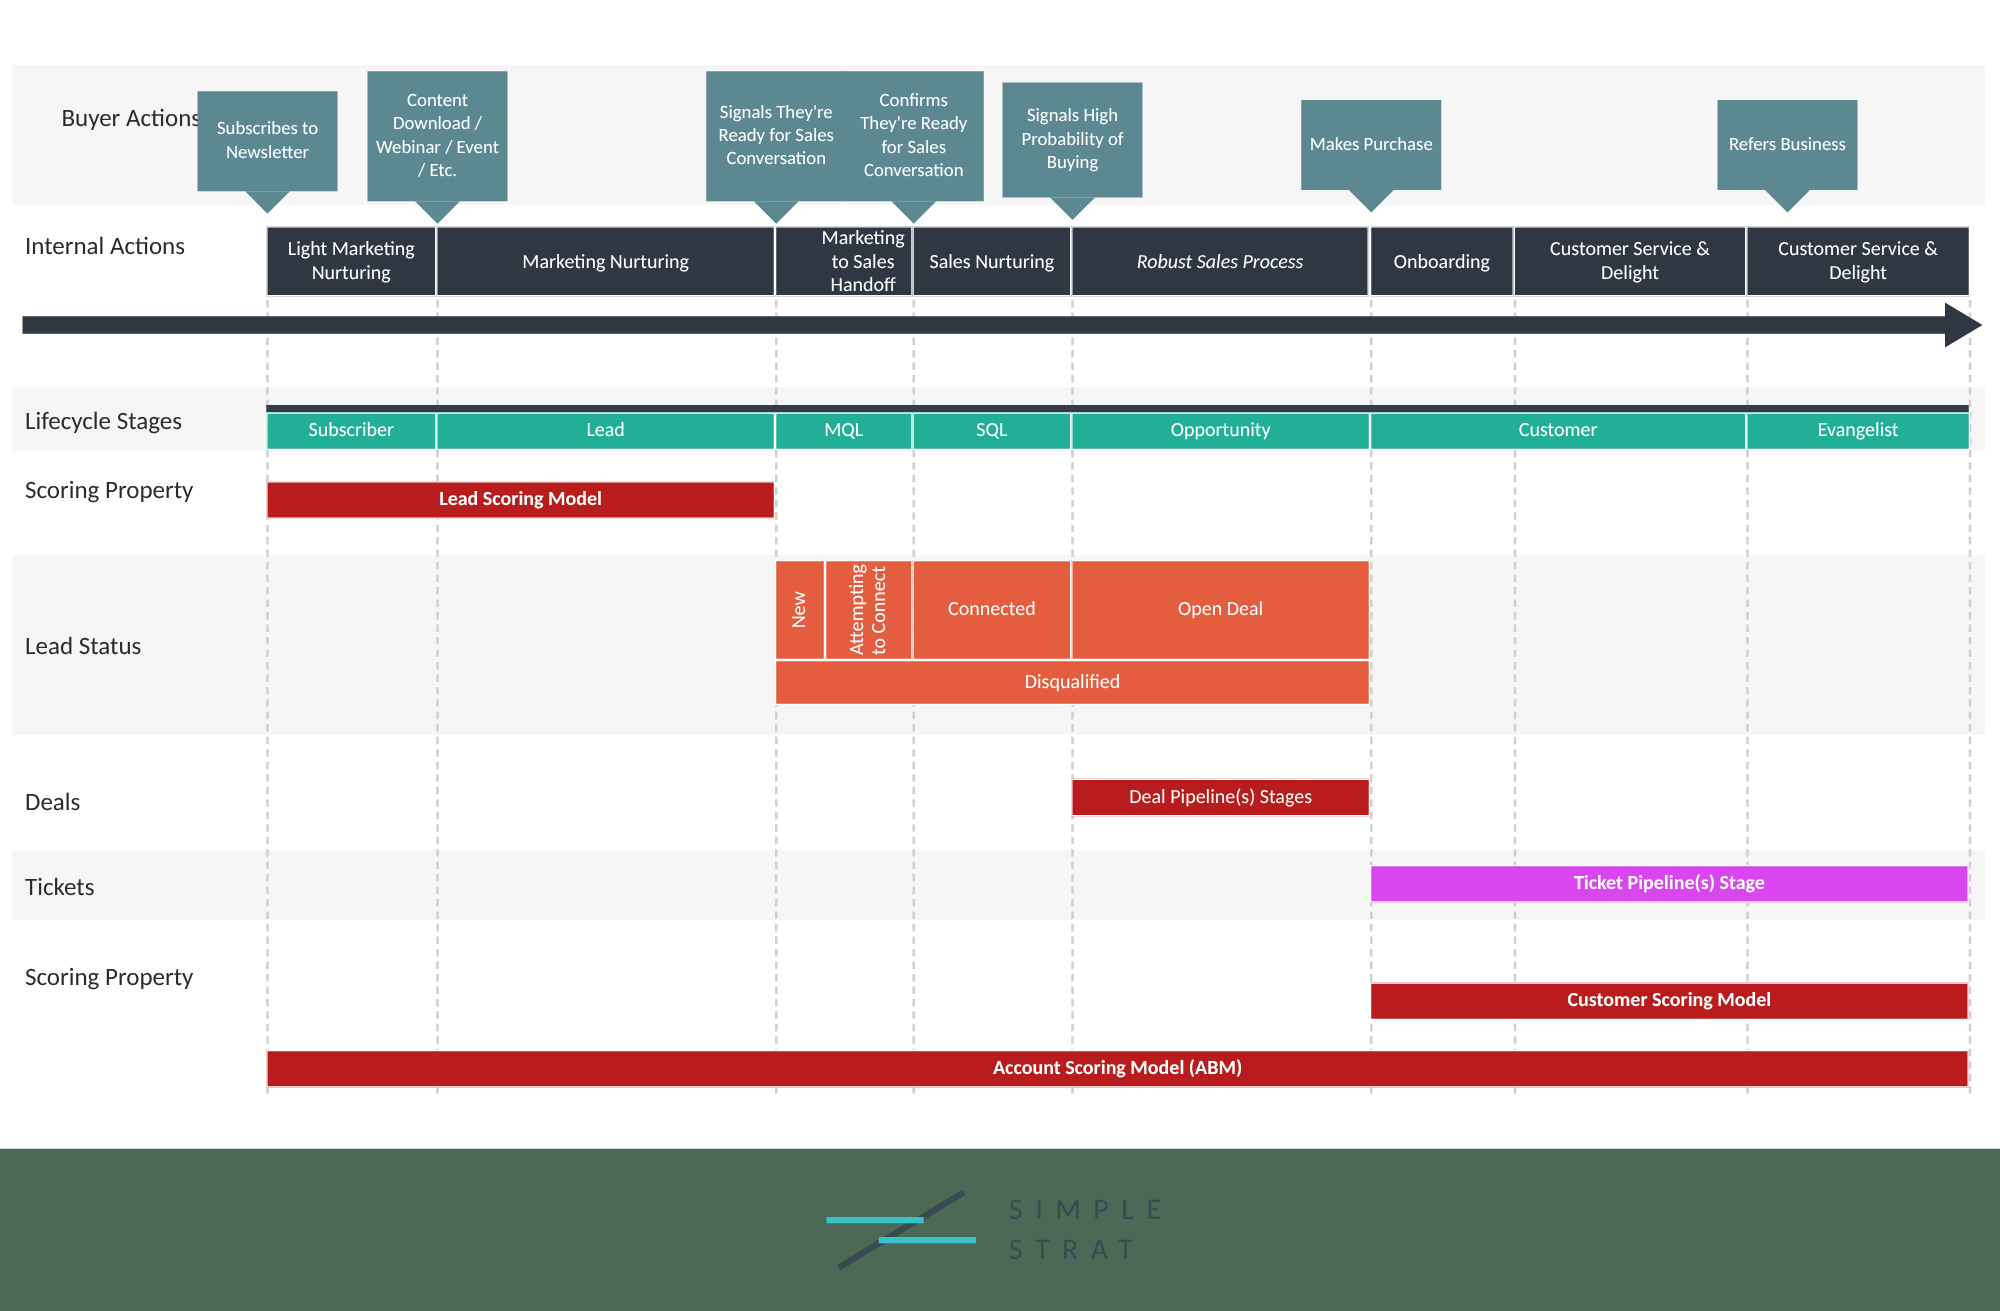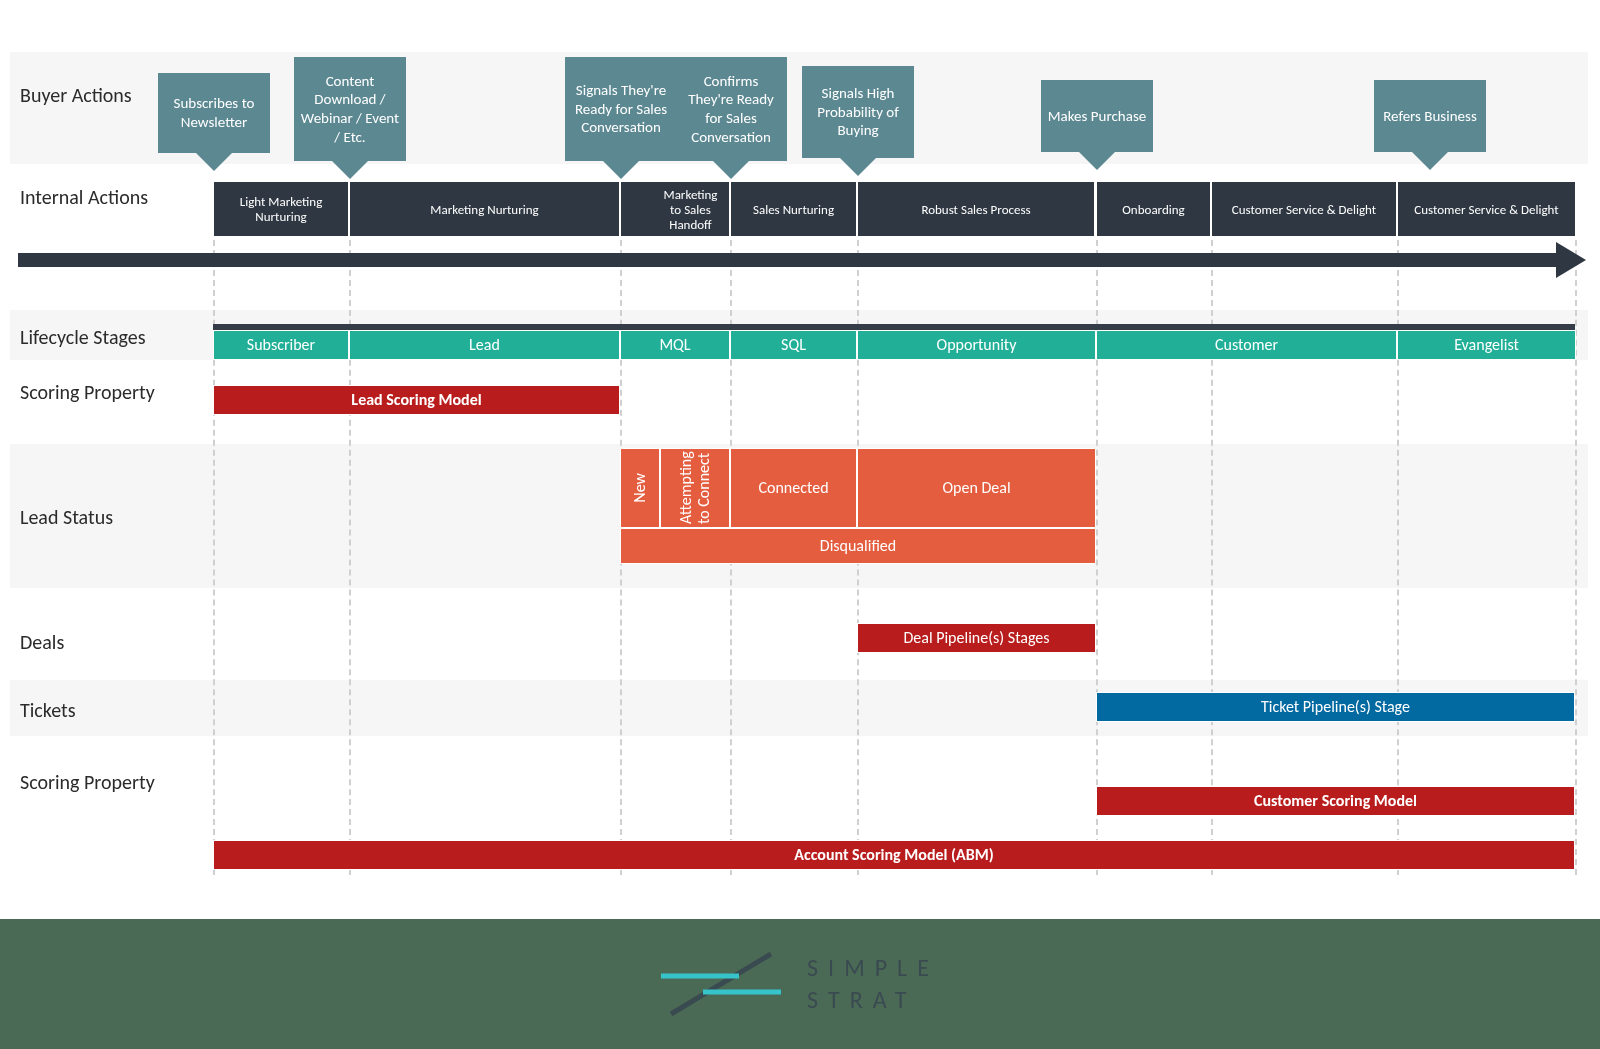--- a/index.html
+++ b/index.html
@@ -71,21 +71,21 @@
     width: 0; height: 0;
     border-left: 18px solid transparent;
     border-right: 18px solid transparent;
     border-top: 18px solid #5c8892;
   }
   .internal-seg {
     position: absolute;
     top: 181px;
     height: 56px;
     display: flex; align-items: center; justify-content: center;
-    font-size: 13px; color: #fff; text-align: center; padding: 0 8px;
+    font-size: 16px; color: #fff; text-align: center; padding: 0 8px;
     background: #2f3742; border: 1.5px solid #fff;
   }
   
   .arrow-bar {
     position: absolute;
     top: 253px;
     height: 14px;
     background: #2f3742;
   }
   .arrow-head {
@@ -94,21 +94,21 @@
     width: 0; height: 0;
     border-top: 18px solid transparent;
     border-bottom: 18px solid transparent;
     border-left: 30px solid #2f3742;
   }
   
   .c-teal   { background: #21b097; }
   .c-blue   { background: #b91c1c; font-weight: bold; }
   .c-orange { background: #e45d3f; }
   .c-pink   { background: #b91c1c; }
-  .c-amber  { background: #0369a1; }
+  .c-amber  { background: #d946ef; font-weight: bold; }
   .thin-top-bar {
     position: absolute;
     height: 6px;
     background: #333c47;
     top: 324px;
   }
   
   .footer {
     position: absolute;
     left: 0; right: 0; bottom: 0;
@@ -149,42 +149,42 @@
   <div class="vline" style="left:213px;top:240px;height:635px;"></div>
   <div class="vline" style="left:349px;top:240px;height:635px;"></div>
   <div class="vline" style="left:620px;top:240px;height:635px;"></div>
   <div class="vline" style="left:730px;top:240px;height:635px;"></div>
   <div class="vline" style="left:857px;top:240px;height:635px;"></div>
   <div class="vline" style="left:1096px;top:240px;height:635px;"></div>
   <div class="vline" style="left:1211px;top:240px;height:635px;"></div>
   <div class="vline" style="left:1397px;top:240px;height:635px;"></div>
   <div class="vline" style="left:1575px;top:240px;height:635px;"></div>
 
-  <div class="label-col" style="top:83px;">Buyer Actions</div>
+  <div class="label-col" style="top:83px;text-align:center;">Buyer Actions</div>
   <div class="label-col" style="top:185px;">Internal Actions</div>
   <div class="label-col" style="top:325px;">Lifecycle Stages</div>
   <div class="label-col" style="top:380px;">Scoring Property</div>
   <div class="label-col" style="top:505px;">Lead Status</div>
   <div class="label-col" style="top:630px;">Deals</div>
   <div class="label-col" style="top:698px;">Tickets</div>
   <div class="label-col" style="top:770px;">Scoring Property</div>
 
   <div class="callout" style="left:158px;top:73px;height:80px;">Subscribes to Newsletter</div>
   <div class="callout" style="left:294px;top:57px;height:104px;">Content Download / Webinar / Event / Etc.</div>
   <div class="callout" style="left:565px;top:57px;height:104px;">Signals They're Ready for Sales Conversation</div>
   <div class="callout" style="left:675px;top:57px;height:104px;">Confirms They're Ready for Sales Conversation</div>
   <div class="callout" style="left:802px;top:66px;height:92px;">Signals High Probability of Buying</div>
   <div class="callout" style="left:1041px;top:80px;height:72px;">Makes Purchase</div>
   <div class="callout" style="left:1342px;top:80px;height:72px;margin-left:32px;">Refers Business</div>
 
   <div class="internal-seg" style="left:213px;width:136px;">Light Marketing Nurturing</div>
   <div class="internal-seg" style="left:349px;width:271px;">Marketing Nurturing</div>
   <div class="internal-seg" style="left:620px;width:110px;padding-left:39px;">Marketing to Sales Handoff</div>
   <div class="internal-seg" style="left:730px;width:127px;">Sales Nurturing</div>
-  <div class="internal-seg" style="left:857px;width:238px;">Robust Sales Process</div>
+  <div class="internal-seg" style="left:857px;width:238px;font-style:italic;">Robust Sales Process</div>
   <div class="internal-seg" style="left:1096px;width:115px;">Onboarding</div>
   <div class="internal-seg" style="left:1211px;width:186px;">Customer Service &amp; Delight</div>
   <div class="internal-seg" style="left:1397px;width:179px;">Customer Service &amp; Delight</div>
 
   <div class="arrow-bar" style="left:18px;width:1538px;"></div>
   <div class="arrow-head" style="left:1556px;"></div>
 
   <div class="thin-top-bar" style="left:213px;width:1362px;"></div>
 
   <div class="seg c-teal border" style="top:330px;left:213px;width:136px;">Subscriber</div>

